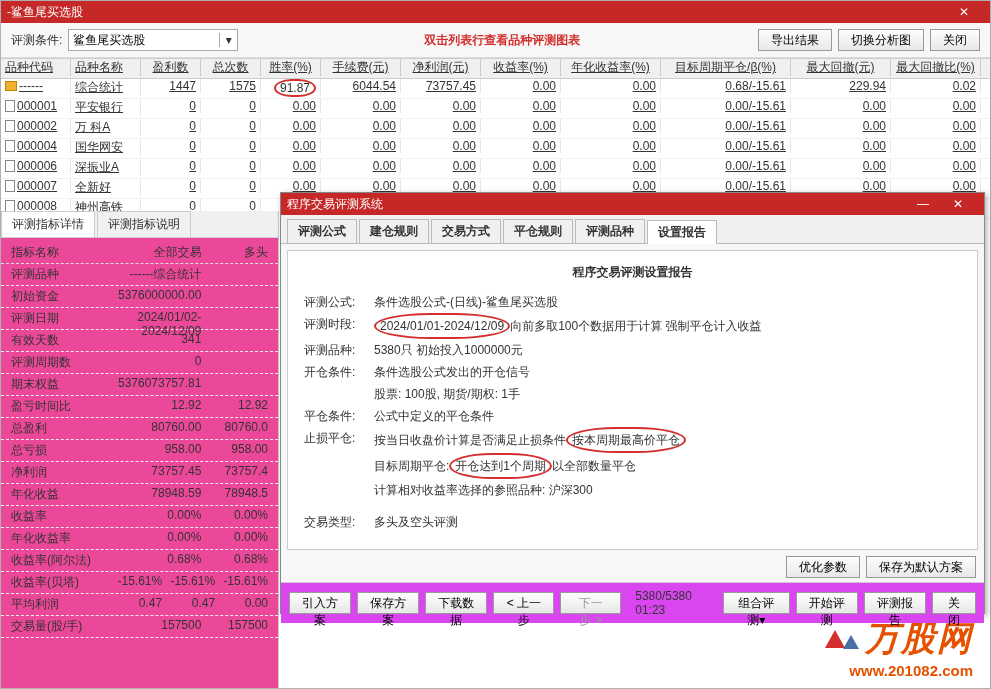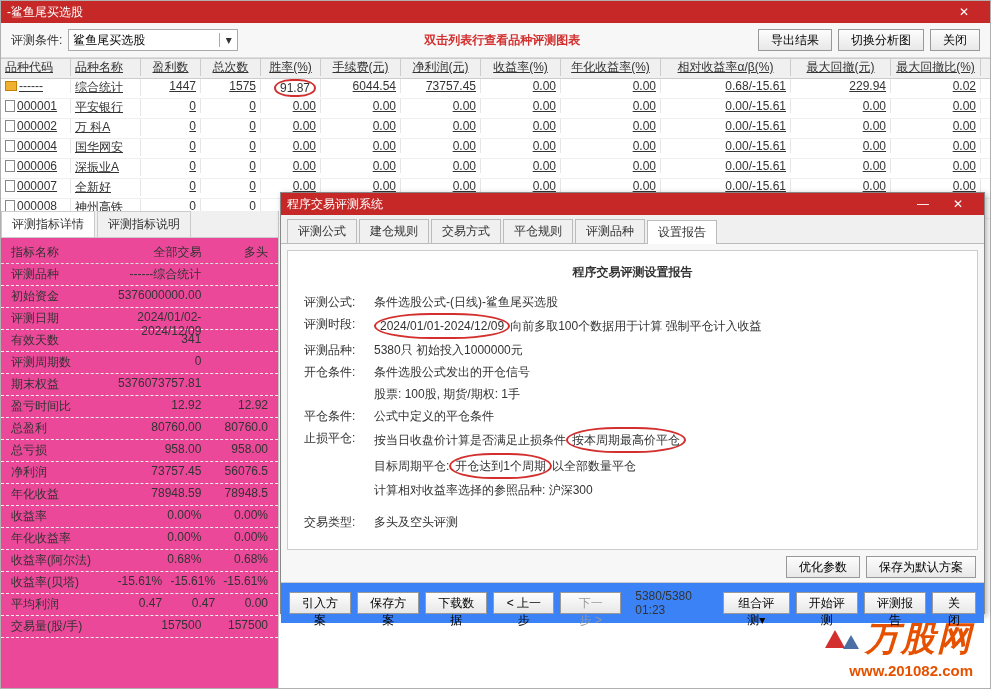--- a/index.html
+++ b/index.html
@@ -50,30 +50,30 @@
 .kv-row { border-bottom: 1px dashed #eee; }
 .kv-row .k { width: 100px; }
 .kv-row .v1 { width: 100px; text-align: right; }
 .kv-row .v2 { width: 70px; text-align: right; }
 .kv-head .k{width:100px;} .kv-head .v1{width:100px;text-align:right;} .kv-head .v2{width:70px;text-align:right;}
 
 
 .dlg { position: absolute; left: 280px; top: 192px; width: 705px; height: 422px; border: 1px solid #888; background: #f7f7f7; box-shadow: 2px 2px 6px rgba(0,0,0,.3); z-index: 10; }
 .dlg .title-bar { background: #c62828; }
 .dlg-tabs { display: flex; border-bottom: 1px solid #bbb; padding: 4px 6px 0; background: #f0f0f0; gap: 2px; }
-.dlg-tab { padding: 3px 10px; border: 1px solid #bbb; border-bottom: none; background: #f0f0f0; cursor: pointer; font-size: 12px; }
+.dlg-tab { padding: 3px 10px; border: 1px solid #bbb; border-bottom: none; background: #f0f0f0; cursor: pointer; font-size: 12px; font-weight: bold; }
 .dlg-tab.active { background: #fff; position: relative; top: 1px; }
 .report-body { background: #fff; margin: 6px; border: 1px solid #ccc; height: 300px; padding: 10px 16px; line-height: 22px; overflow: hidden; }
 .report-body .rtitle { text-align: center; font-weight: bold; margin-bottom: 8px; }
 .report-body .rrow { display: flex; }
 .report-body .rlbl { width: 70px; white-space: nowrap; }
 .report-body .rval { flex: 1; }
 .circ { border: 2px solid #d32f2f; border-radius: 50%/60%; padding: 0 4px; display: inline-block; }
 .dlg-btn-row { display: flex; justify-content: flex-end; gap: 6px; padding: 0 8px 4px; }
-.dlg-bottom { display: flex; align-items: center; gap: 6px; padding: 6px 8px; border-top: 1px solid #ccc; background: #3b82f6; }
+.dlg-bottom { display: flex; align-items: center; gap: 6px; padding: 6px 8px; border-top: 1px solid #ccc; background: #d946ef; }
 .dlg-bottom .btn[disabled] { color: #999; }
 
 
 .footer-logo { position: absolute; right: 18px; bottom: 10px; text-align: right; z-index: 5; }
 .footer-logo .big { font-size: 34px; font-weight: bold; font-style: italic; color: #e65100; letter-spacing: 2px; display:flex; align-items:center; gap:6px; justify-content:flex-end;}
 .footer-logo .url { color: #e65100; font-size: 15px; font-weight: bold; }
 .arrow-up{width:0;height:0;border-left:10px solid transparent;border-right:10px solid transparent;border-bottom:18px solid #d32f2f;display:inline-block;}
 .arrow-up2{width:0;height:0;border-left:8px solid transparent;border-right:8px solid transparent;border-bottom:14px solid #4a6fa5;display:inline-block;margin-left:-8px;margin-top:6px;}
 </style>
 </head>
@@ -114,21 +114,21 @@
     <div class="grid-header">
       <div class="c0">品种代码</div>
       <div class="c1">品种名称</div>
       <div class="c2">盈利数</div>
       <div class="c3">总次数</div>
       <div class="c4">胜率(%)</div>
       <div class="c5">手续费(元)</div>
       <div class="c6">净利润(元)</div>
       <div class="c7">收益率(%)</div>
       <div class="c8">年化收益率(%)</div>
-      <div class="c9">相对收益率α/β(%)</div>
+      <div class="c9">目标周期平仓/β(%)</div>
       <div class="c10">最大回撤(元)</div>
       <div class="c11">最大回撤比(%)</div>
     </div>
     <div id="grid-rows">
         <div class="grid-row">
           <div class="c0"><span class="folder-icon"></span> ------</div>
           <div class="c1">综合统计</div>
           <div class="c2">1447</div>
           <div class="c3">1575</div>
           <div class="c4"><span class="circle-red">91.87</span></div>
@@ -281,21 +281,21 @@
               <div class="v2">80760.0</div>
             </div>
             <div class="kv-row">
               <div class="k">总亏损</div>
               <div class="v1">958.00</div>
               <div class="v2">958.00</div>
             </div>
             <div class="kv-row">
               <div class="k">净利润</div>
               <div class="v1">73757.45</div>
-              <div class="v2">56076.5</div>
+              <div class="v2">73757.4</div>
             </div>
             <div class="kv-row">
               <div class="k">年化收益</div>
               <div class="v1">78948.59</div>
               <div class="v2">78948.5</div>
             </div>
             <div class="kv-row">
               <div class="k">收益率</div>
               <div class="v1">0.00%</div>
               <div class="v2">0.00%</div>

